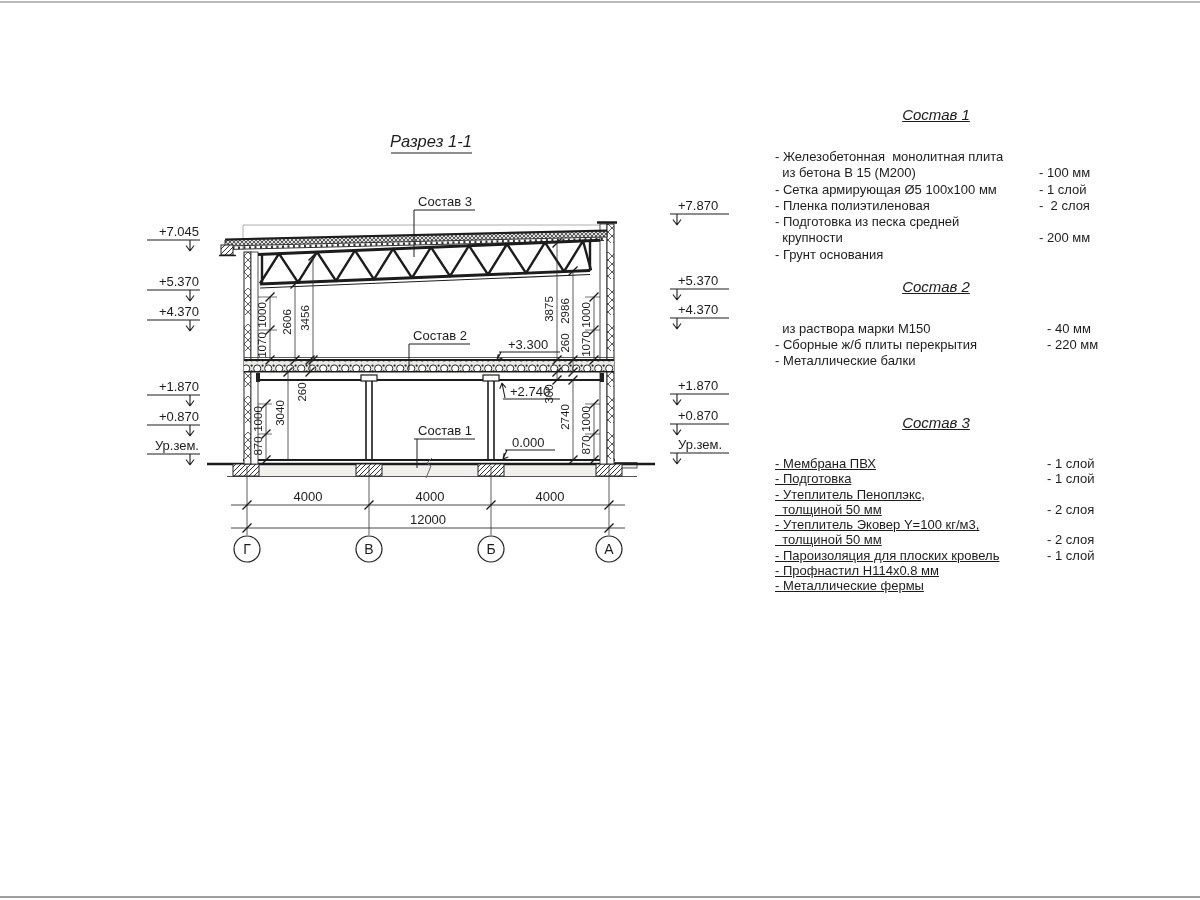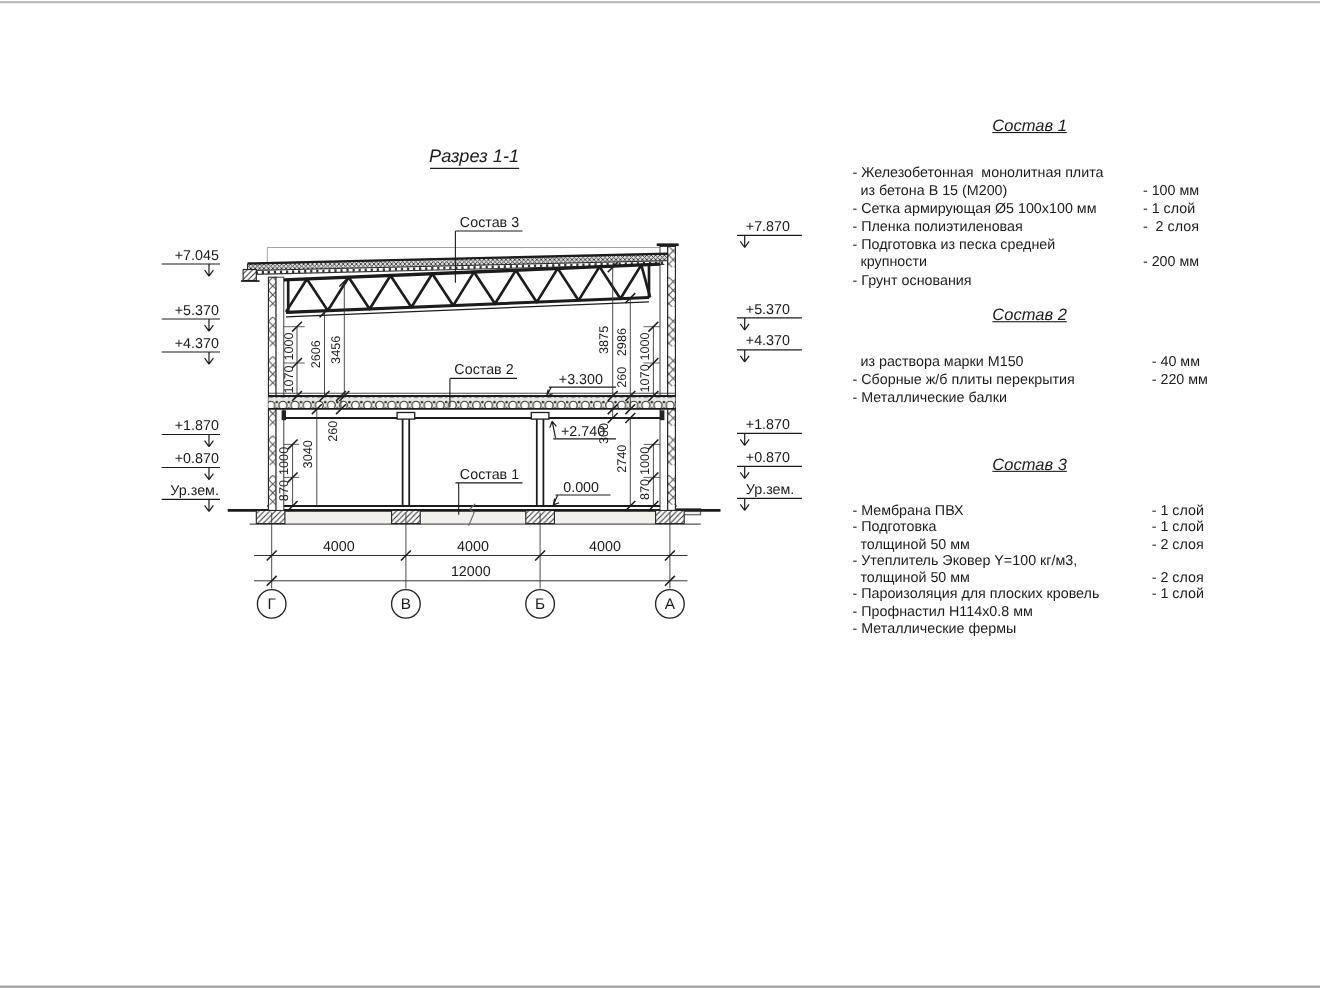--- a/index.html
+++ b/index.html
@@ -14,21 +14,21 @@
   svg .lead{font-size:13px;}
   svg .axis{font-size:14px;}
   svg .ttl{font-size:16.5px;font-style:italic;}
   .spec{position:absolute;width:322px;}
   .spec .hd{font-size:15px;font-style:italic;text-align:center;text-decoration:underline;}
   .spec .ln{position:relative;font-size:13px;height:16px;}
   .spec .ln .t,.spec .ln .v{white-space:pre;}
   .spec .ln .v{position:absolute;top:0;}
   #spec1{left:775px;top:106px;} #spec1 .body{margin-top:26px;} #spec1 .ln{height:16.3px;} #spec1 .ln .v{left:264px;}
   #spec2{left:775px;top:278px;} #spec2 .body{margin-top:26px;} #spec2 .ln{height:16px;}  #spec2 .ln .v{left:272px;}
-  #spec3{left:775px;top:414px;} #spec3 .body{margin-top:25px;} #spec3 .ln{height:15.3px;}#spec3 .ln .v{left:272px;}
+  #spec3{left:775px;top:414px;} #spec3 .body{margin-top:25px;} #spec3 .ln{height:15.3px;text-decoration:underline;}#spec3 .ln .v{left:272px;}
 </style>
 </head>
 <body>
 
 <div class="page">
   <div class="edge top"></div>
   <div class="edge bottom"></div>
 
   <svg style="position:absolute;left:130px;top:120px;" width="650" height="470" viewBox="130 120 650 470" xmlns="http://www.w3.org/2000/svg">
     <defs>
@@ -265,20 +265,21 @@
       <div class="ln"><span class="t">- Сборные ж/б плиты перекрытия</span><span class="v">- 220 мм</span></div>
       <div class="ln"><span class="t">- Металлические балки</span><span class="v"></span></div>
     </div>
   </div>
 
   <div class="spec" id="spec3">
     <div class="hd">Состав 3</div>
     <div class="body">
       <div class="ln"><span class="t">- Мембрана ПВХ</span><span class="v">- 1 слой</span></div>
       <div class="ln"><span class="t">- Подготовка</span><span class="v">- 1 слой</span></div>
+      <div class="ln"><span class="t">- Утеплитель Пеноплэкс,</span><span class="v"></span></div>
       <div class="ln"><span class="t">  толщиной 50 мм</span><span class="v">- 2 слоя</span></div>
       <div class="ln"><span class="t">- Утеплитель Эковер Y=100 кг/м3,</span><span class="v"></span></div>
       <div class="ln"><span class="t">  толщиной 50 мм</span><span class="v">- 2 слоя</span></div>
       <div class="ln"><span class="t">- Пароизоляция для плоских кровель</span><span class="v">- 1 слой</span></div>
       <div class="ln"><span class="t">- Профнастил Н114х0.8 мм</span><span class="v"></span></div>
       <div class="ln"><span class="t">- Металлические фермы</span><span class="v"></span></div>
     </div>
   </div>
 </div>
 

